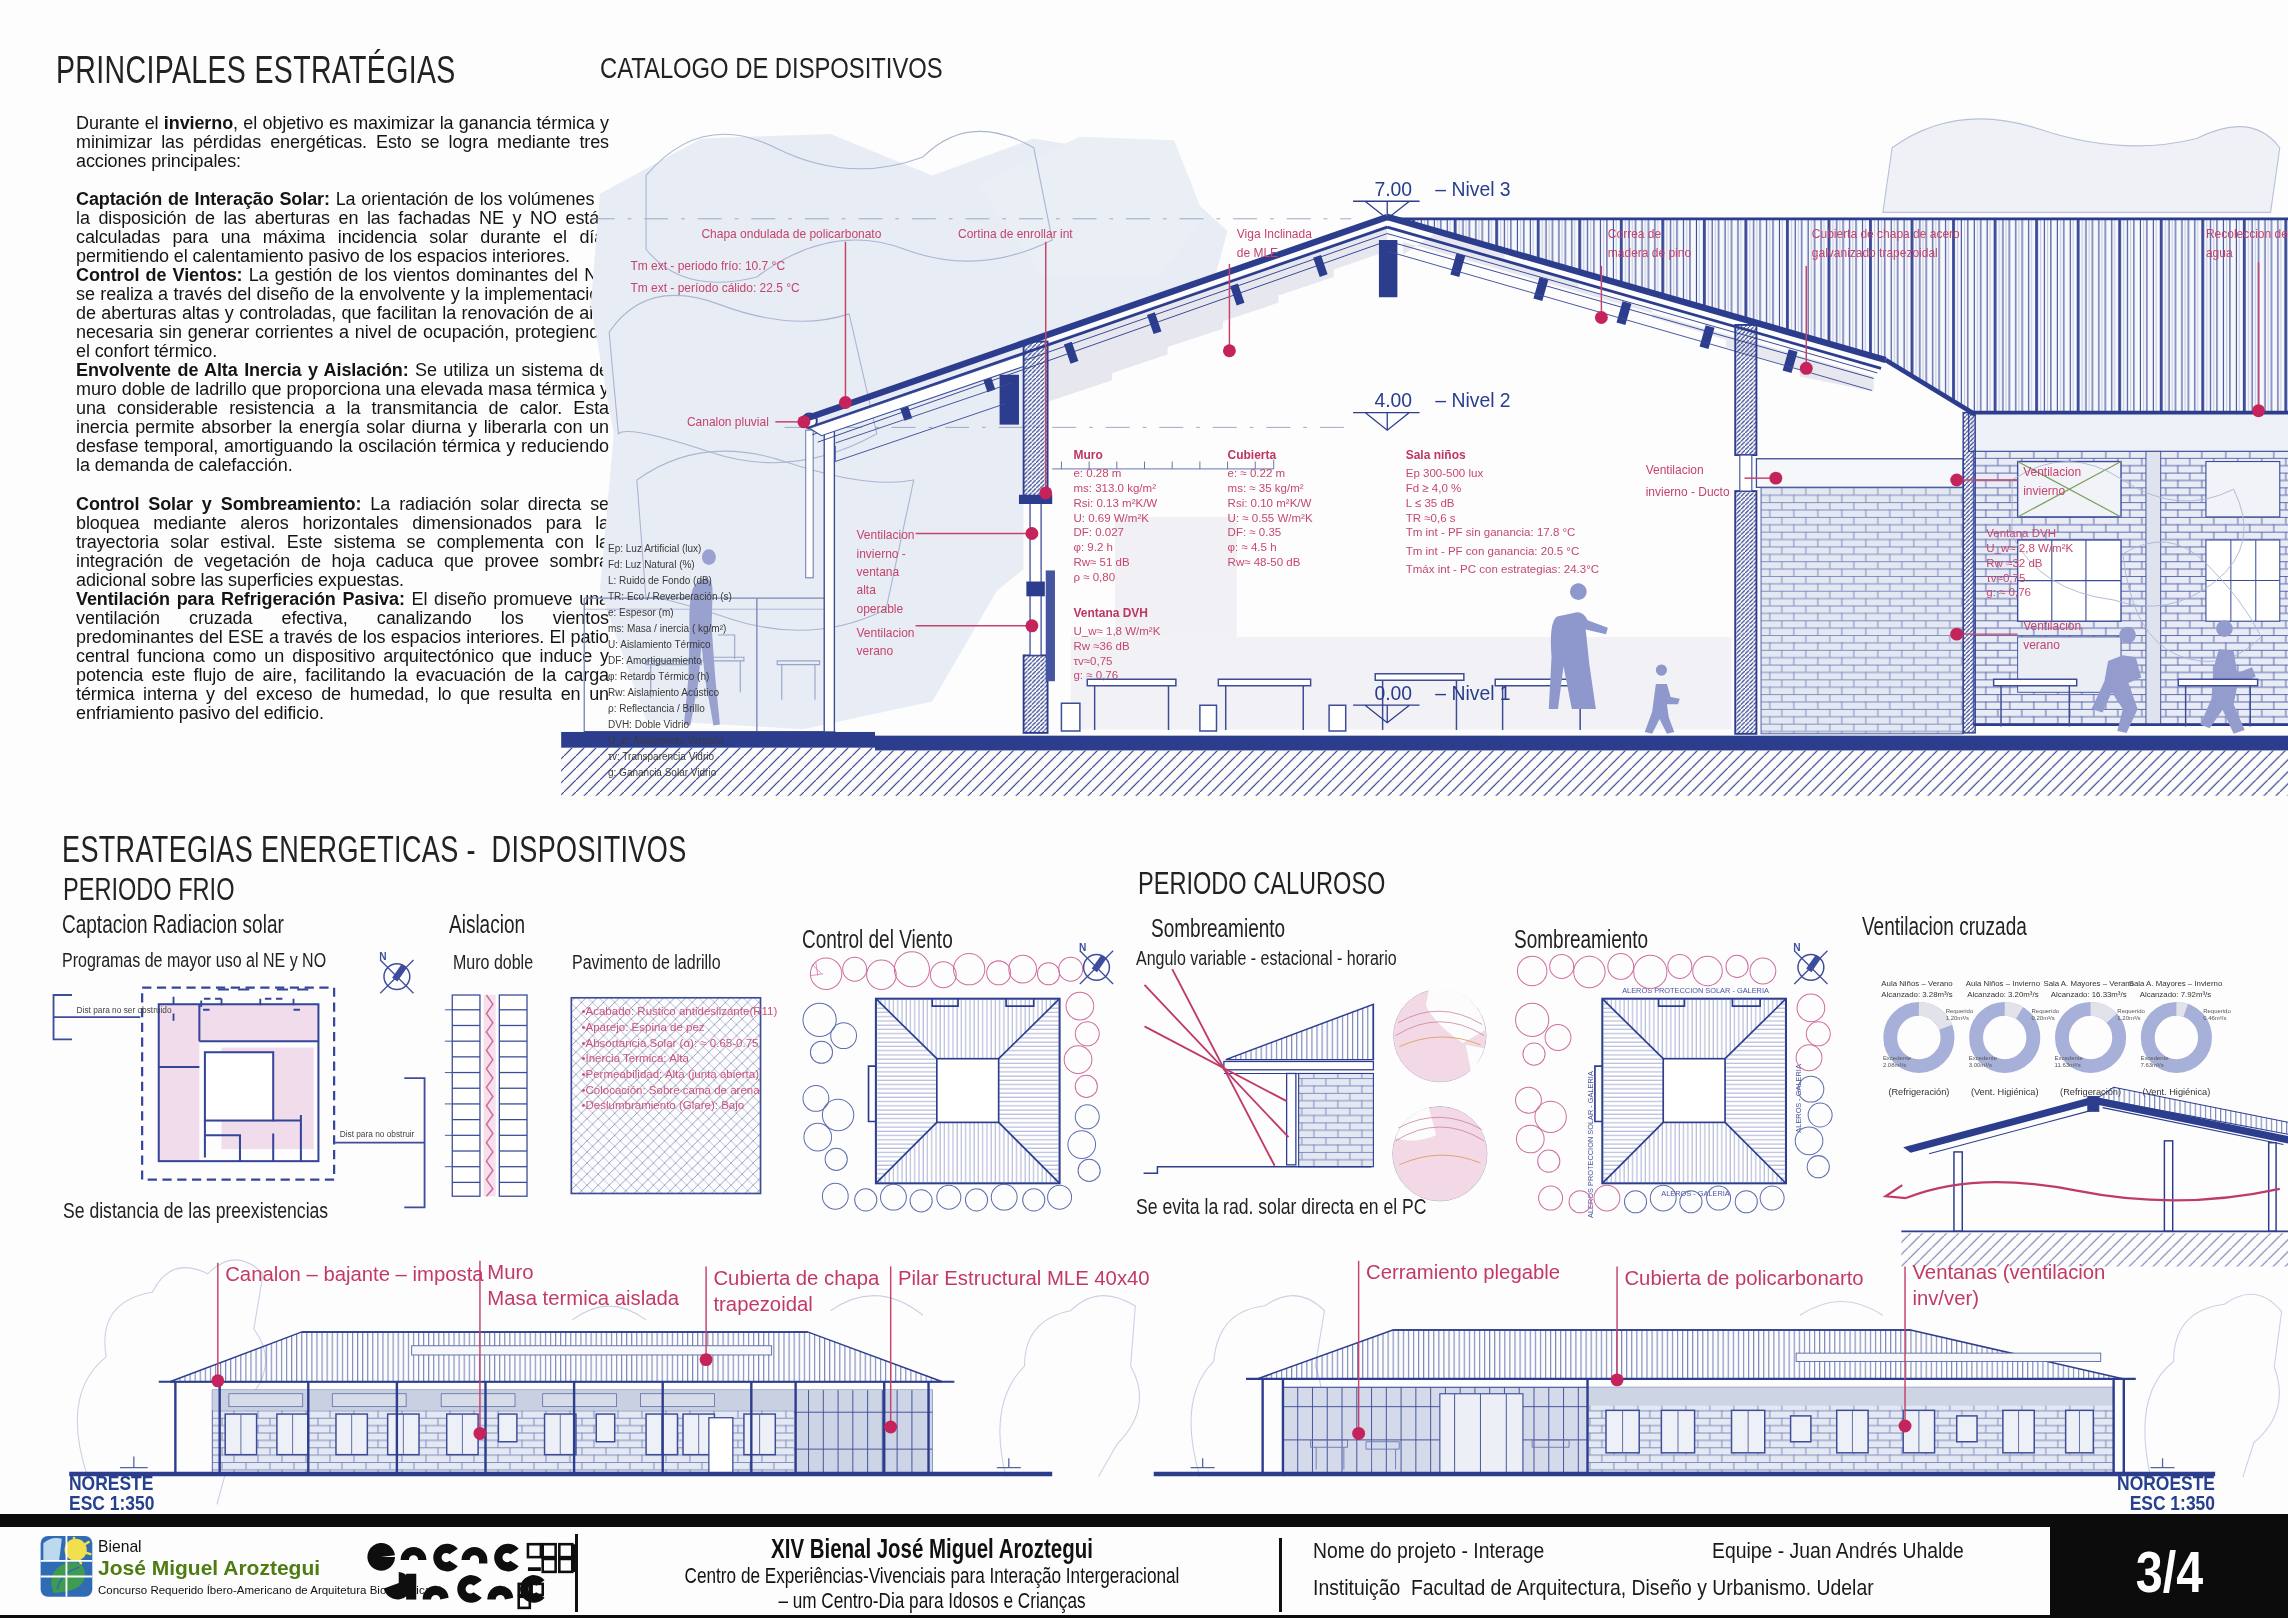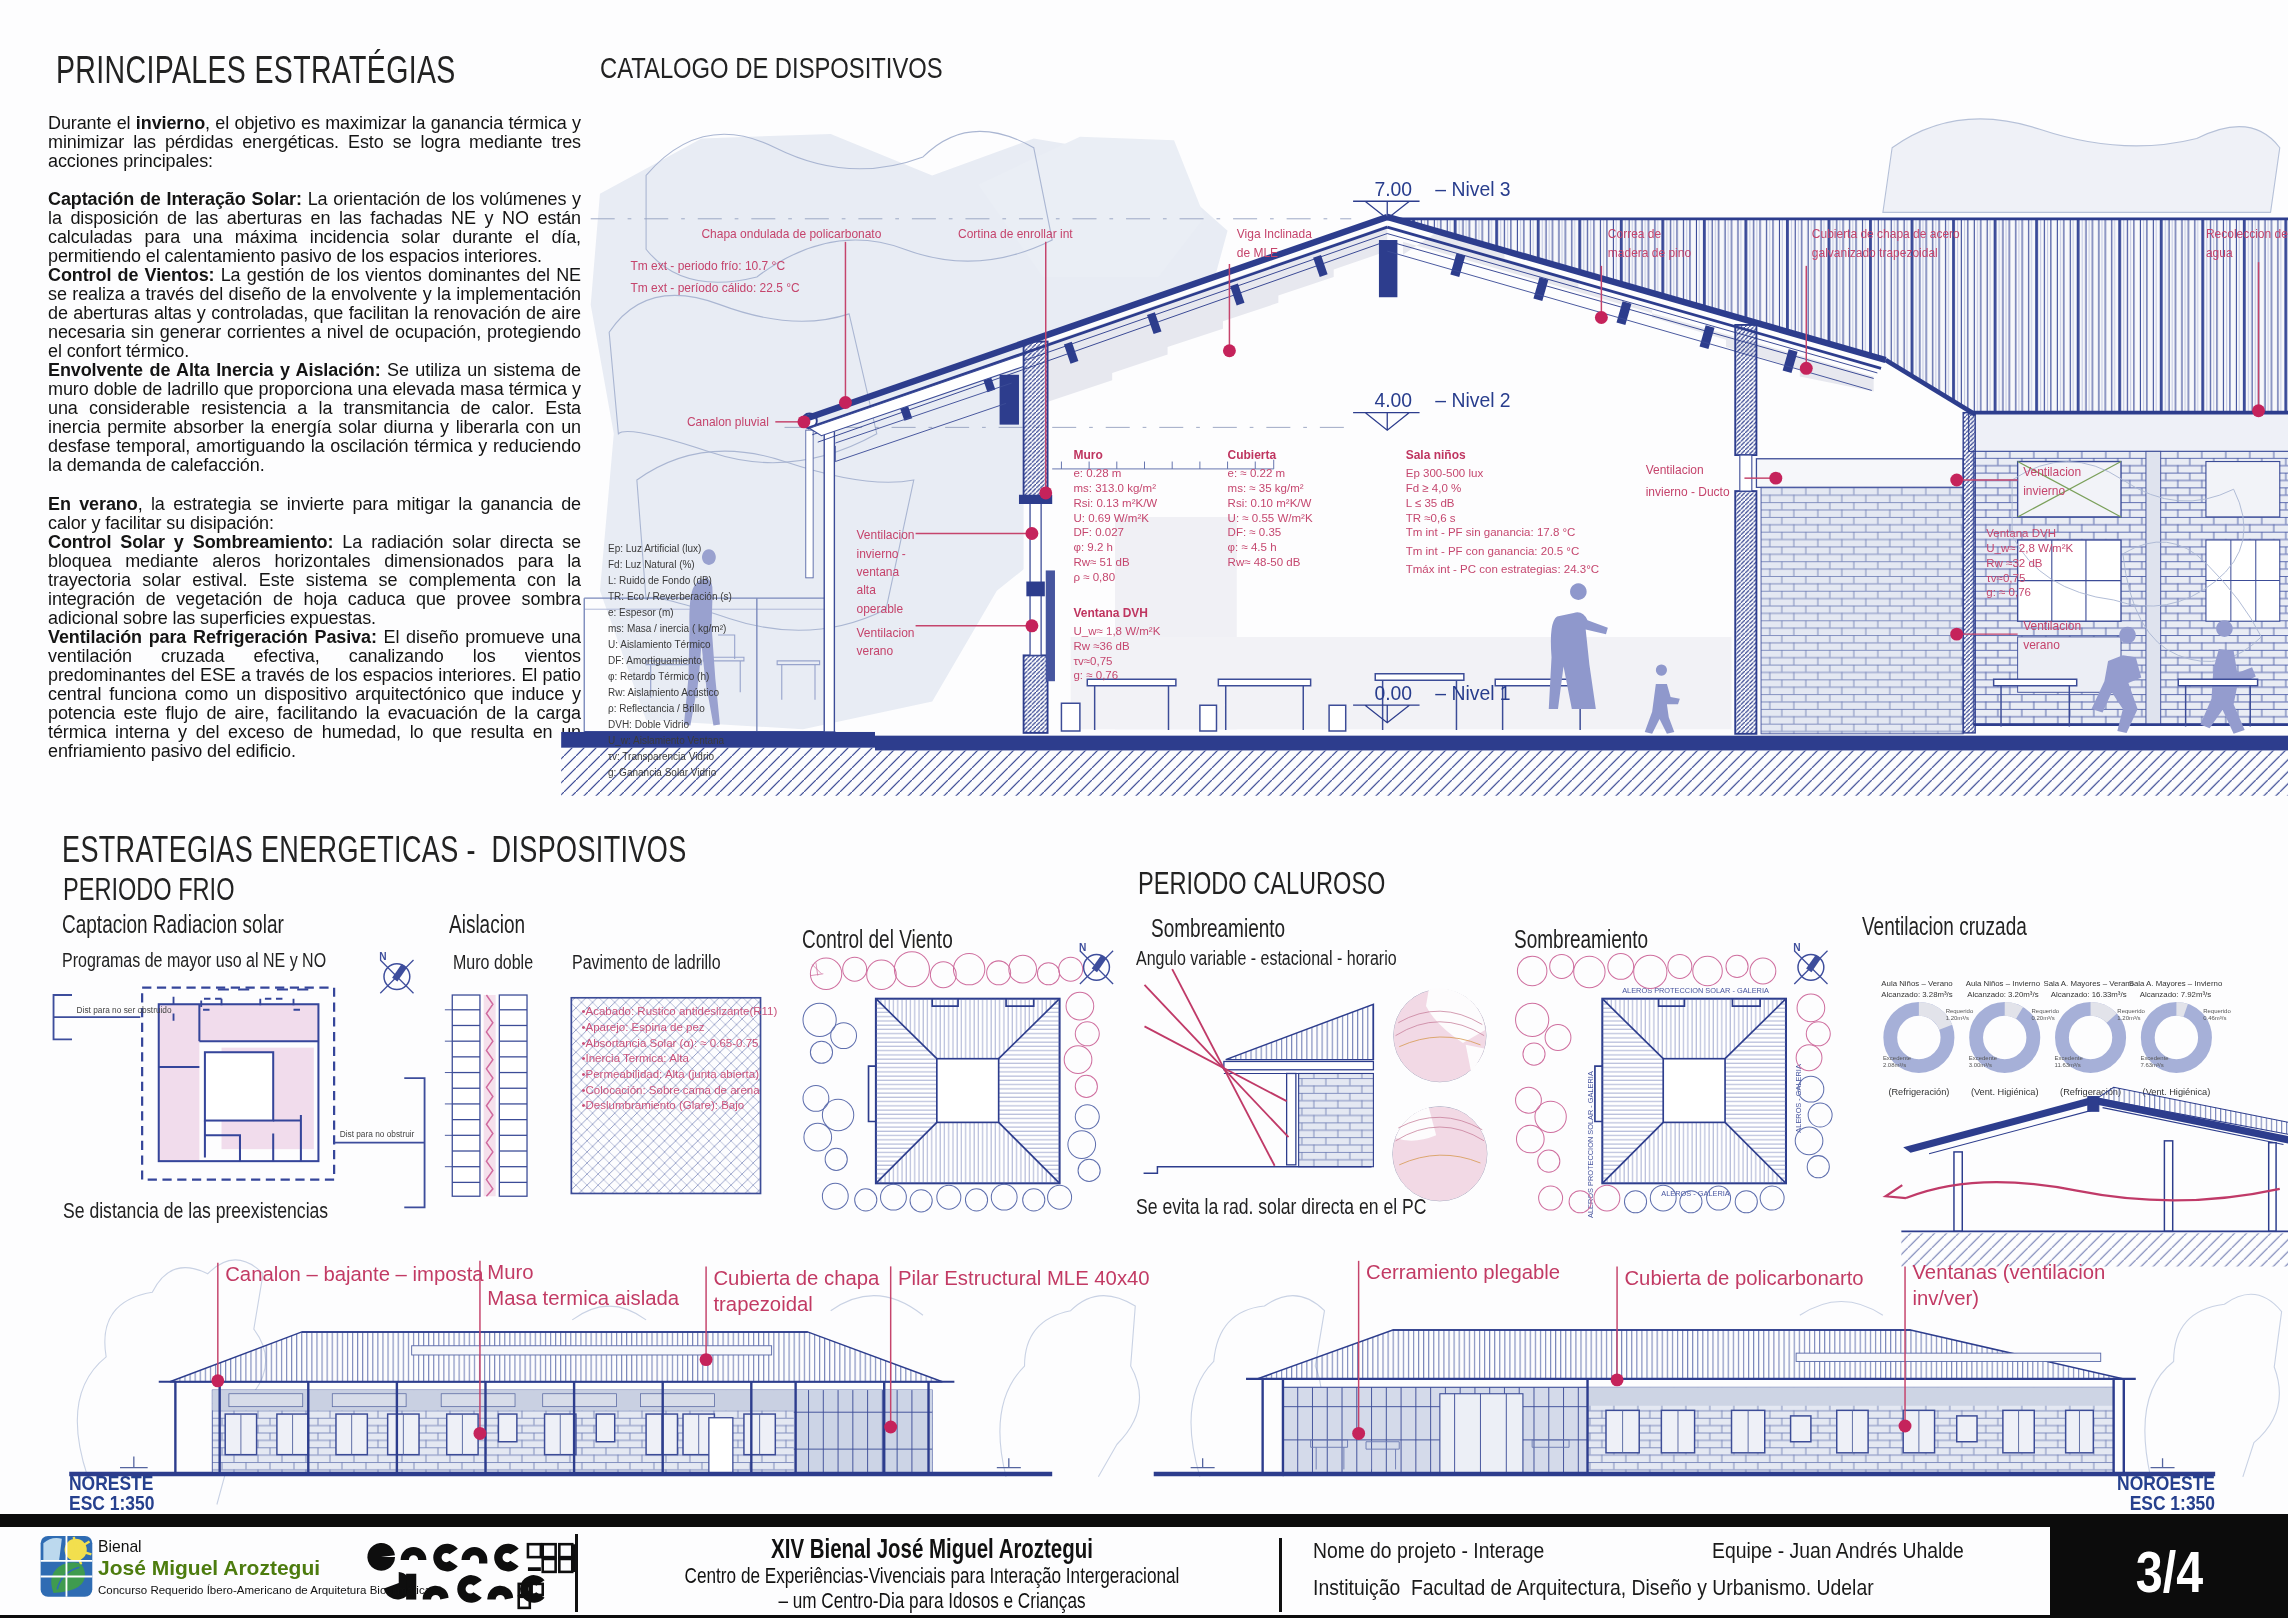--- a/index.html
+++ b/index.html
@@ -24,28 +24,27 @@
 .tiny{font-size:9px;fill:#444}
 .tinyb{font-size:8px;fill:#46549e}
 .ftc{text-align:center;color:#111}
 </style></head>
 <body>
 <div id="page">
 
 <div class="abs h1" style="left:56px;top:48px">PRINCIPALES ESTRATÉGIAS</div>
 <div class="abs h2" style="left:600px;top:52px">CATALOGO DE DISPOSITIVOS</div>
 
-<div class="abs body" style="left:48px;top:114px;width:533px">
+<div class="abs body" style="left:76px;top:114px;width:533px">
 <div>Durante el <b>invierno</b>, el objetivo es maximizar la ganancia térmica y minimizar las pérdidas energéticas. Esto se logra mediante tres acciones principales:</div>
 <div style="height:19.4px"></div>
 <div><b>Captación de Interação Solar:</b> La orientación de los volúmenes y la disposición de las aberturas en las fachadas NE y NO están calculadas para una máxima incidencia solar durante el día, permitiendo el calentamiento pasivo de los espacios interiores.</div>
 <div><b>Control de Vientos:</b> La gestión de los vientos dominantes del NE se realiza a través del diseño de la envolvente y la implementación de aberturas altas y controladas, que facilitan la renovación de aire necesaria sin generar corrientes a nivel de ocupación, protegiendo el confort térmico.</div>
 <div><b>Envolvente de Alta Inercia y Aislación:</b> Se utiliza un sistema de muro doble de ladrillo que proporciona una elevada masa térmica y una considerable resistencia a la transmitancia de calor. Esta inercia permite absorber la energía solar diurna y liberarla con un desfase temporal, amortiguando la oscilación térmica y reduciendo la demanda de calefacción.</div>
 <div style="height:19.4px"></div>
-<div><b>En verano</b>, la estrategia se invierte para mitigar la ganancia de calor y facilitar su disipación:</div>
 <div><b>Control Solar y Sombreamiento:</b> La radiación solar directa se bloquea mediante aleros horizontales dimensionados para la trayectoria solar estival. Este sistema se complementa con la integración de vegetación de hoja caduca que provee sombra adicional sobre las superficies expuestas.</div>
 <div><b>Ventilación para Refrigeración Pasiva:</b> El diseño promueve una ventilación cruzada efectiva, canalizando los vientos predominantes del ESE a través de los espacios interiores. El patio central funciona como un dispositivo arquitectónico que induce y potencia este flujo de aire, facilitando la evacuación de la carga térmica interna y del exceso de humedad, lo que resulta en un enfriamiento pasivo del edificio.</div>
 </div>
 
 <div class="abs leg" style="left:608px;top:541px">
 Ep: Luz Artificial (lux)<br>Fd: Luz Natural (%)<br>L: Ruido de Fondo (dB)<br>TR: Eco / Reverberación (s)<br>e: Espesor (m)<br>ms: Masa / inercia ( kg/m²)<br>U: Aislamiento Térmico<br>DF: Amortiguamiento<br>φ: Retardo Térmico (h)<br>Rw: Aislamiento Acústico<br>ρ: Reflectancia / Brillo<br>DVH: Doble Vidrio<br>U_w: Aislamiento Ventana<br>τv: Transparencia Vidrio<br>g: Ganancia Solar Vidrio
 </div>
 
 <div class="abs h1" style="left:62px;top:829px;font-size:37px">ESTRATEGIAS ENERGETICAS -&nbsp; DISPOSITIVOS</div>
 <div class="abs h3" style="left:63px;top:872px">PERIODO FRIO</div>

